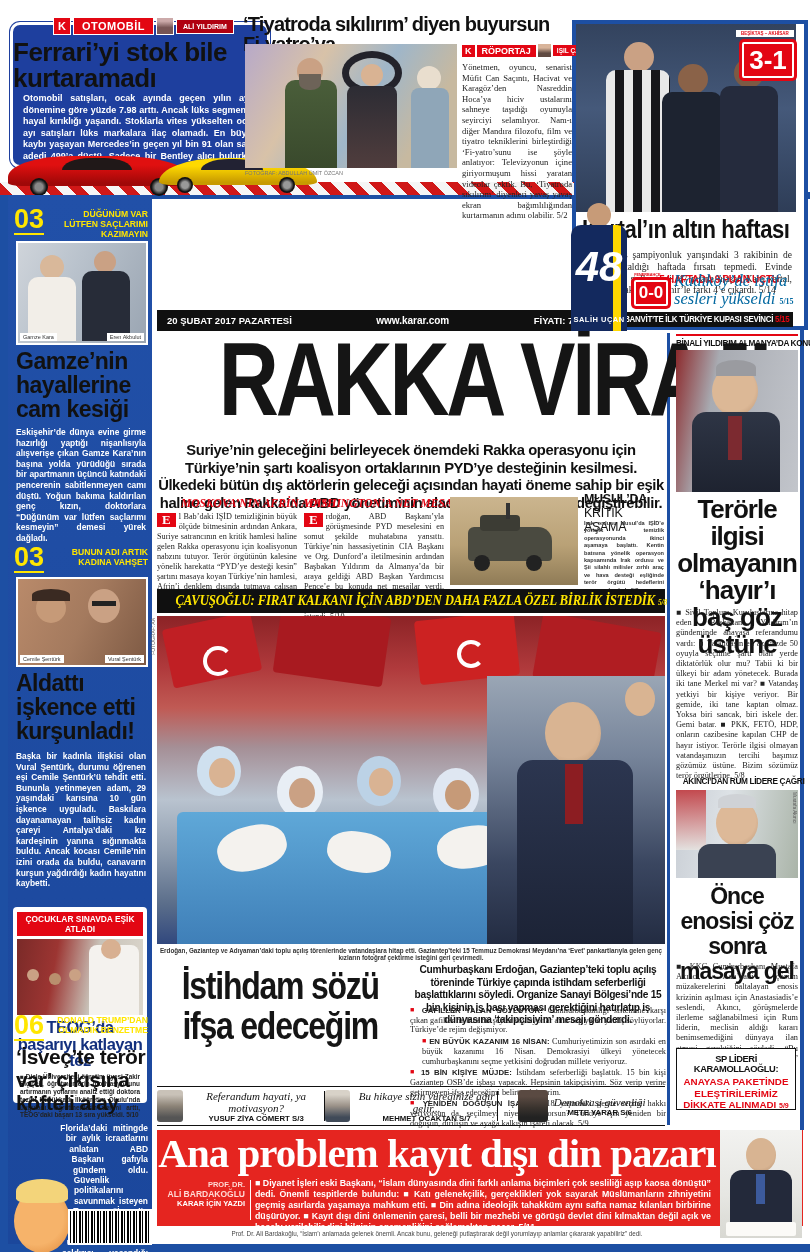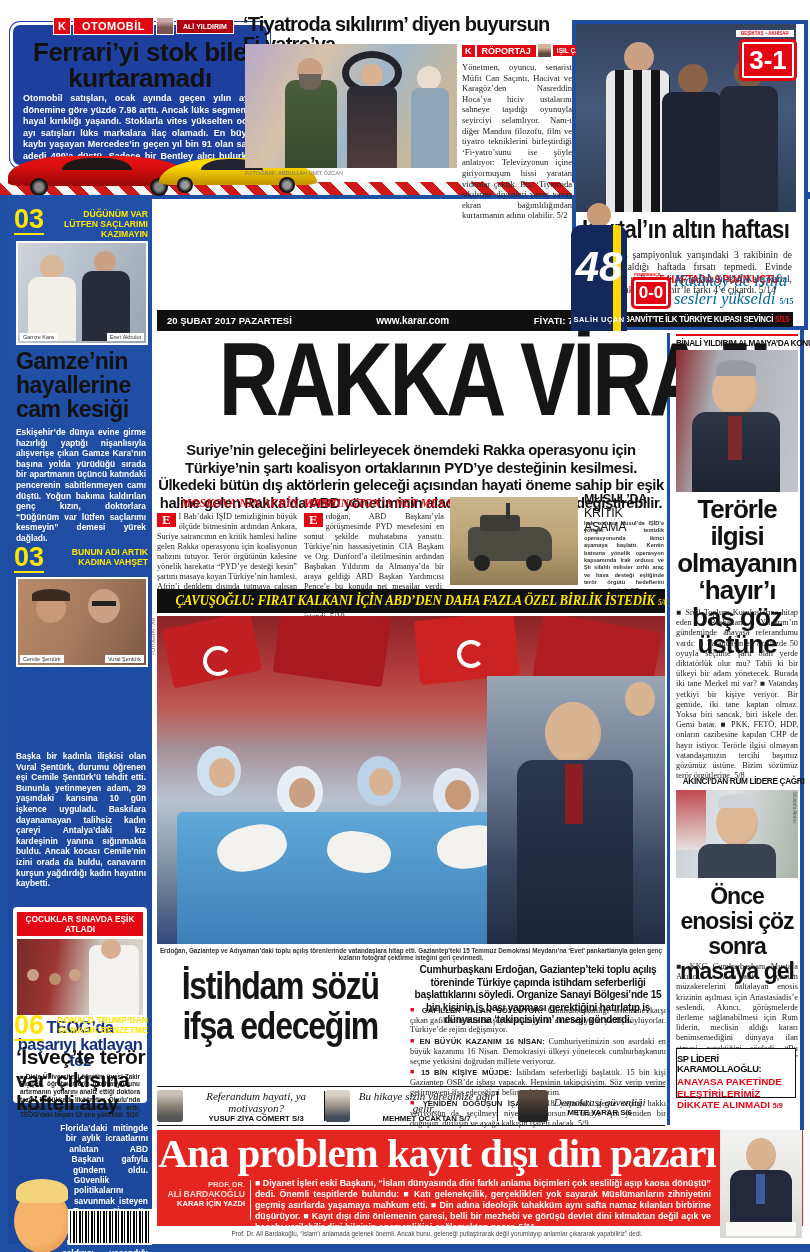--- a/index.html
+++ b/index.html
@@ -31,21 +31,21 @@
   <div class="abs" style="left:667px;top:333px;width:3px;height:792px;background:#1d4fa3;"></div>
   <div class="abs" style="left:572px;top:20px;width:228px;height:302px;border:4px solid #1d4fa3;background:#fff;"></div>
 
   <div class="abs" style="left:10px;top:22px;width:254px;height:140px;background:#1e3f9e;border:3px solid #fff;border-radius:10px;box-shadow:0 0 0 1px #1e3f9e;">
     <div class="abs" style="left:40px;top:-8px;display:flex;gap:2px;align-items:center;">
       <span style="background:#e30613;color:#fff;font-weight:bold;font-size:11px;padding:2px 4px;border:1px solid #fff;">K</span>
       <span style="background:#e30613;color:#fff;font-weight:bold;font-size:11px;padding:2px 8px;border:1px solid #fff;letter-spacing:.5px;">OTOMOBİL</span>
       <span style="width:16px;height:16px;background:linear-gradient(180deg,#caa 20%,#755 60%);border:1px solid #fff;display:inline-block;"></span>
       <span style="background:#b00010;color:#fff;font-weight:bold;font-size:7px;padding:3px 6px;border:1px solid #fff;">ALİ YILDIRIM</span>
     </div>
-    <div class="abs head wt" style="left:0;top:14px;width:100%;text-align:center;font-size:26px;">Ferrari’yi stok bile kurtaramadı</div>
+    <div class="abs head wt" style="left:0;top:14px;width:100%;text-align:left;font-size:26px;">Ferrari’yi stok bile kurtaramadı</div>
     <div class="abs just" style="left:10px;top:68px;width:234px;font-size:9px;font-weight:bold;color:#fff;line-height:11.5px;">Otomobil satışları, ocak ayında geçen yılın aynı dönemine göre yüzde 7.98 arttı. Ancak lüks segmentte hayal kırıklığı yaşandı. Stoklarla vites yükselten ocak ayı satışları lüks markalara ilaç olamadı. En büyük kaybı yaşayan Mercedes’in geçen yıl bin 91 olan satış adedi 499’a düştü. Sadece bir Bentley alıcı bulurken Ferrari bu yıl sıfır çekti. 5/5</div>
   </div>
 
   <div class="abs" style="left:0;top:182px;width:574px;height:13px;background:repeating-linear-gradient(45deg,#d01818 0 9px,#f5f5f5 9px 18px);"></div>
   <div class="abs photo" style="left:2px;top:148px;width:200px;height:48px;">
     <div class="abs" style="left:6px;top:8px;width:188px;height:30px;background:linear-gradient(180deg,#e01010 30%,#a00808 90%);border-radius:45% 55% 10% 10%/95% 120% 15% 15%;"></div>
     <div class="abs" style="left:60px;top:10px;width:70px;height:12px;background:#201818;border-radius:40% 40% 0 0/100% 100% 0 0;"></div>
     <div class="circ" style="left:28px;top:30px;width:18px;height:18px;background:radial-gradient(circle,#888 30%,#111 60%);"></div>
     <div class="circ" style="left:148px;top:30px;width:18px;height:18px;background:radial-gradient(circle,#888 30%,#111 60%);"></div>
   </div>
@@ -129,20 +129,21 @@
     <div class="abs" style="left:6px;top:348px;color:#ffe600;font-size:27px;font-weight:bold;border-bottom:2px solid #ffe600;line-height:28px;">03</div>
     <div class="abs" style="left:48px;top:352px;width:92px;text-align:right;color:#ffe600;font-weight:bold;font-size:8.6px;line-height:10px;">BUNUN ADI ARTIK KADINA VAHŞET</div>
     <div class="abs photo" style="left:8px;top:382px;width:128px;height:86px;border:2px solid #fff;background:linear-gradient(115deg,#b98a6a 0%,#a47a5e 50%,#7e5a44 100%);">
       <div class="circ" style="left:18px;top:14px;width:30px;height:30px;background:#c69a78;"></div>
       <div class="abs" style="left:14px;top:10px;width:38px;height:12px;background:#3a2a22;border-radius:50% 50% 0 0;"></div>
       <div class="circ" style="left:70px;top:10px;width:32px;height:34px;background:#caa184;"></div>
       <div class="abs" style="left:74px;top:22px;width:24px;height:5px;background:#222;"></div>
       <div class="abs" style="left:2px;bottom:2px;background:#fff;color:#333;font-size:5.5px;padding:1px 3px;">Cemile Şentürk</div>
       <div class="abs" style="right:2px;bottom:2px;background:#fff;color:#333;font-size:5.5px;padding:1px 3px;">Vural Şentürk</div>
     </div>
+    <div class="abs head wt" style="left:8px;top:476px;width:132px;font-size:23px;line-height:24px;">Aldattı işkence etti kurşunladı!</div>
     <div class="abs just" style="left:8px;top:556px;width:130px;color:#fff;font-weight:bold;font-size:8.4px;line-height:10.6px;">Başka bir kadınla ilişkisi olan Vural Şentürk, durumu öğrenen eşi Cemile Şentürk’ü tehdit etti. Bununla yetinmeyen adam, 29 yaşındaki karısına 10 gün işkence uyguladı. Baskılara dayanamayan talihsiz kadın çareyi Antalya’daki kız kardeşinin yanına sığınmakta buldu. Ancak kocası Cemile’nin izini orada da buldu, canavarın kurşun yağdırdığı kadın hayatını kaybetti.</div>
 
     <div class="abs" style="left:5px;top:712px;width:134px;height:196px;background:#fff;border-radius:4px;">
       <div style="margin:5px 4px 0 4px;background:#e30613;color:#fff;font-weight:bold;font-size:8.4px;text-align:center;padding:2px 0;">ÇOCUKLAR SINAVDA EŞİK ATLADI</div>
       <div class="photo" style="position:relative;margin:3px 4px 0 4px;height:76px;background:linear-gradient(100deg,#7a2a28 0%,#9c3532 30%,#c8c2b8 60%,#ddd8ce 100%);">
         <div class="abs" style="left:72px;top:6px;width:50px;height:70px;background:#f4f2ee;border-radius:8px 8px 0 0;"></div>
         <div class="circ" style="left:84px;top:0;width:20px;height:20px;background:#d8b091;"></div>
         <div class="circ" style="left:10px;top:30px;width:12px;height:12px;background:#caa184;"></div>
         <div class="circ" style="left:32px;top:34px;width:12px;height:12px;background:#b98f6e;"></div>
         <div class="circ" style="left:52px;top:30px;width:12px;height:12px;background:#caa184;"></div>
@@ -222,21 +223,21 @@
   </div>
   <div class="abs" style="left:157px;top:947px;width:508px;text-align:center;font-size:6.3px;color:#333;font-weight:bold;">Erdoğan, Gaziantep ve Adıyaman’daki toplu açılış törenlerinde vatandaşlara hitap etti. Gaziantep’teki 15 Temmuz Demokrasi Meydanı’na ‘Evet’ pankartlarıyla gelen genç kızların fotoğraf çektirme isteğini geri çevirmedi.</div>
 
   <div class="abs" style="left:157px;top:966px;width:246px;text-align:center;font-weight:900;color:#151515;font-size:39px;line-height:40px;letter-spacing:-1.5px;">
     <div><span class="sqz" style="transform:scaleX(.82);">İstihdam sözü</span></div>
     <div><span class="sqz" style="transform:scaleX(.82);">ifşa edeceğim</span></div>
   </div>
   <div class="abs" style="left:410px;top:964px;width:256px;font-weight:bold;font-size:10.2px;line-height:12.6px;color:#111;text-align:center;letter-spacing:-.3px;">Cumhurbaşkanı Erdoğan, Gaziantep’teki toplu açılış töreninde Türkiye çapında istihdam seferberliği başlattıklarını söyledi. Organize Sanayi Bölgesi’nde 15 bin kişinin iş başı yapması gerektiğini hatırlatıp iş dünyasına ‘takipçisiyim’ mesajı gönderdi.</div>
   <div class="abs" style="left:410px;top:1006px;width:256px;font-family:'Liberation Serif',serif;font-size:8.3px;line-height:9.7px;color:#222;text-align:justify;">
     <p style="margin:0 0 2px 0;"><span class="rb">■</span> <b style="font-family:'Liberation Sans',sans-serif;font-size:7.8px;">GAFİLLER YALAN SÖYLÜYOR:</b> <span>Cumhurbaşkanlığı sistemine karşı çıkan gafiller ha bire bir şeyler söylüyorlar ama hep yalan yanlış söylüyorlar. Türkiye’de rejim değişmiyor.</span></p>
-    <p style="margin:0 0 2px 0;"><span class="rb">■</span> <b style="font-family:'Liberation Sans',sans-serif;font-size:7.8px;">EN BÜYÜK KAZANIM 16 NİSAN:</b> <span>Cumhuriyetimizin son asırdaki en büyük kazanımı 16 Nisan. Demokrasiyi ülkeyi yönetecek cumhurbaşkanını seçme yetkisini doğrudan millete veriyoruz.</span></p>
+    <p style="margin:0 0 2px 12px;"><span class="rb">■</span> <b style="font-family:'Liberation Sans',sans-serif;font-size:7.8px;">EN BÜYÜK KAZANIM 16 NİSAN:</b> <span>Cumhuriyetimizin son asırdaki en büyük kazanımı 16 Nisan. Demokrasiyi ülkeyi yönetecek cumhurbaşkanını seçme yetkisini doğrudan millete veriyoruz.</span></p>
     <p style="margin:0 0 2px 0;"><span class="rb">■</span> <b style="font-family:'Liberation Sans',sans-serif;font-size:7.8px;">15 BİN KİŞİYE MÜJDE:</b> <span>İstihdam seferberliği başlattık. 15 bin kişi Gaziantep OSB’de işbaşı yapacak. Hepsinin takipçisiyim. Söz verip yerine getirmeyeni ifşa edeceğimi belirtmek isterim.</span></p>
     <p style="margin:0;"><span class="rb">■</span> <b style="font-family:'Liberation Sans',sans-serif;font-size:7.8px;">YENİDEN DOĞUŞUN İŞARETİ:</b> <span>18 yaşındaki gence seçme hakkı veriyorsun da, seçilmeyi niye vermiyorsun? Türkiye için yeniden bir doğuşun, dirilişin ve ayağa kalkışın işareti olacak. 5/9</span></p>
   </div>
 
   <div class="abs colstrip" style="left:157px;top:1086px;width:508px;height:38px;border-top:1.5px solid #111;border-bottom:1.5px solid #111;display:flex;align-items:center;">
     <div class="c" style="width:33%;justify-content:flex-end;">
       <span class="photo" style="position:relative;width:30px;height:32px;background:linear-gradient(180deg,#c9c2b8 15%,#8d8478 50%,#555 85%);border-radius:3px;"></span>
       <span style="text-align:center;">
         <div class="serif" style="font-style:italic;font-size:11px;color:#111;line-height:12px;">Referandum hayati, ya motivasyon?</div>
         <div style="font-weight:bold;font-size:7.8px;color:#111;">YUSUF ZİYA CÖMERT S/3</div>
@@ -274,21 +275,21 @@
   <div class="abs photo" style="left:676px;top:790px;width:122px;height:88px;background:linear-gradient(100deg,#c8cdd4 0%,#dde2e6 40%,#aab4a8 100%);">
     <div class="abs" style="left:0;top:0;width:30px;height:60px;background:linear-gradient(180deg,#c0272c,#e8e4e0);opacity:.8;"></div>
     <div class="circ" style="left:40px;top:10px;width:42px;height:46px;background:radial-gradient(circle at 45% 45%,#ddb998 60%,#c09c7c 90%);"></div>
     <div class="abs" style="left:42px;top:4px;width:38px;height:14px;background:#cfd2d6;border-radius:50% 50% 0 0;"></div>
     <div class="abs" style="left:22px;top:54px;width:78px;height:34px;background:#3a4252;border-radius:12px 12px 0 0;"></div>
   </div>
   <div class="abs" style="left:792px;top:792px;writing-mode:vertical-rl;font-size:4.8px;color:#555;">Mustafa Akıncı</div>
   <div class="abs head" style="left:676px;top:884px;width:122px;text-align:center;font-size:23px;line-height:25px;letter-spacing:-1px;">Önce enosisi çöz sonra masaya gel</div>
   <div class="abs serif just" style="left:676px;top:962px;width:122px;font-size:8.3px;line-height:10.2px;color:#222;">■ KKC Cumhurbaşkanı Mustafa Akıncı, Ada’daki çözüm müzakerelerini baltalayan enosis krizinin aşılması için Anastasiadis’e seslendi, Akıncı, görüşmelerde ilerleme sağlanabilmesi için Rum liderin, meclisin aldığı kararı benimsemediğini dünyaya ilan etmesi gerektiğini söyledi. “Bu kararı bertaraf etmesi gerekir” ifadesini kullandı. 5/9</div>
 
-  <div class="abs" style="left:676px;top:1048px;width:120px;height:50px;border:1.5px solid #111;background:#fff;text-align:left;padding-top:5px;box-sizing:border-box;">
+  <div class="abs" style="left:676px;top:1048px;width:120px;height:62px;border:1.5px solid #111;background:#fff;text-align:center;padding-top:5px;box-sizing:border-box;">
     <div style="font-weight:bold;font-size:9.3px;color:#111;letter-spacing:-.4px;">SP LİDERİ KARAMOLLAOĞLU:</div>
     <div style="font-weight:bold;font-size:9.8px;line-height:11.5px;color:#e30613;margin-top:2px;"><span>ANAYASA PAKETİNDE ELEŞTİRİLERİMİZ DİKKATE ALINMADI</span> <span style="font-size:7px;">5/9</span></div>
   </div>
 
   <div class="abs" style="left:157px;top:1130px;width:646px;height:96px;background:#e52520;">
     <div class="serif" style="text-align:center;color:#fff;font-weight:bold;font-size:41px;line-height:46px;letter-spacing:-1px;width:560px;">Ana problem kayıt dışı din pazarı</div>
     <div class="abs" style="left:8px;top:50px;width:80px;text-align:right;line-height:9.5px;border-right:1.5px solid #fff;padding-right:5px;height:40px;">
       <div style="color:#ffd9d4;font-weight:bold;font-size:7.5px;">PROF. DR.</div>
       <div style="color:#ffd9d4;font-weight:bold;font-size:8.5px;">ALİ BARDAKOĞLU</div>
       <div style="color:#fff;font-weight:bold;font-size:7.5px;">KARAR İÇİN YAZDI</div>

